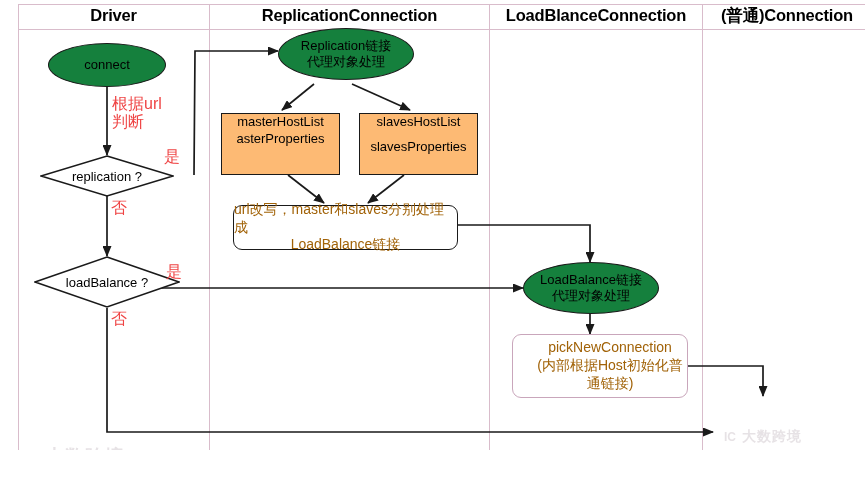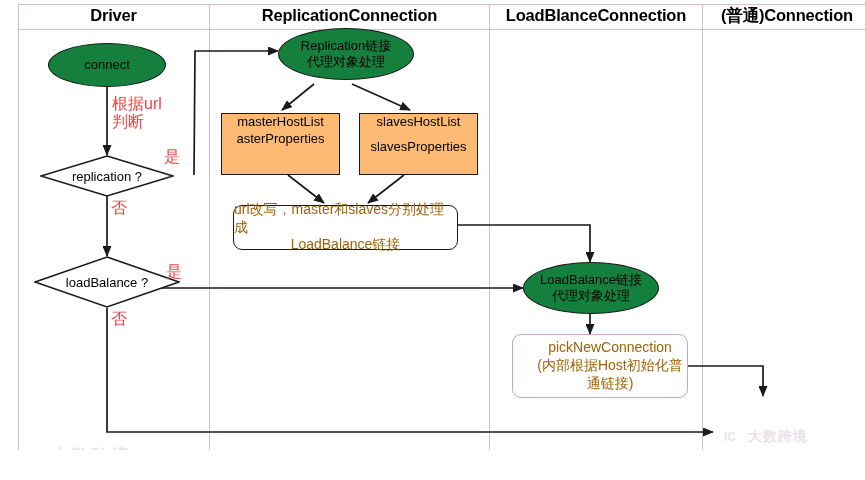--- a/index.html
+++ b/index.html
@@ -30,21 +30,21 @@
   .diamond .dlabel{position:absolute;left:0;top:0;width:100%;height:100%;
         display:flex;align-items:center;justify-content:center;font-size:13px;color:#000;}
 
   
   #wires{position:absolute;left:0;top:0;width:865px;height:480px;}
 
   
   .elabel{position:absolute;font-size:16px;color:#ef4444;line-height:1.15;white-space:pre;text-align:left;}
 
   
-  .wm{position:absolute;display:flex;align-items:center;gap:12px;opacity:.5;pointer-events:none;}
+  .wm{position:absolute;display:flex;align-items:center;gap:6px;opacity:.5;pointer-events:none;}
   .wm .wm-txt{font-size:19px;font-weight:bold;color:#cfc6cc;letter-spacing:1px;}
   .wm .wm-logo{font-size:17px;font-weight:bold;color:#cfc6cc;}
   .wm.small .wm-txt{font-size:14px;}
   .wm.small .wm-logo{font-size:12px;}
 </style>
 </head>
 <body>
 
 <div id="stage">
 

